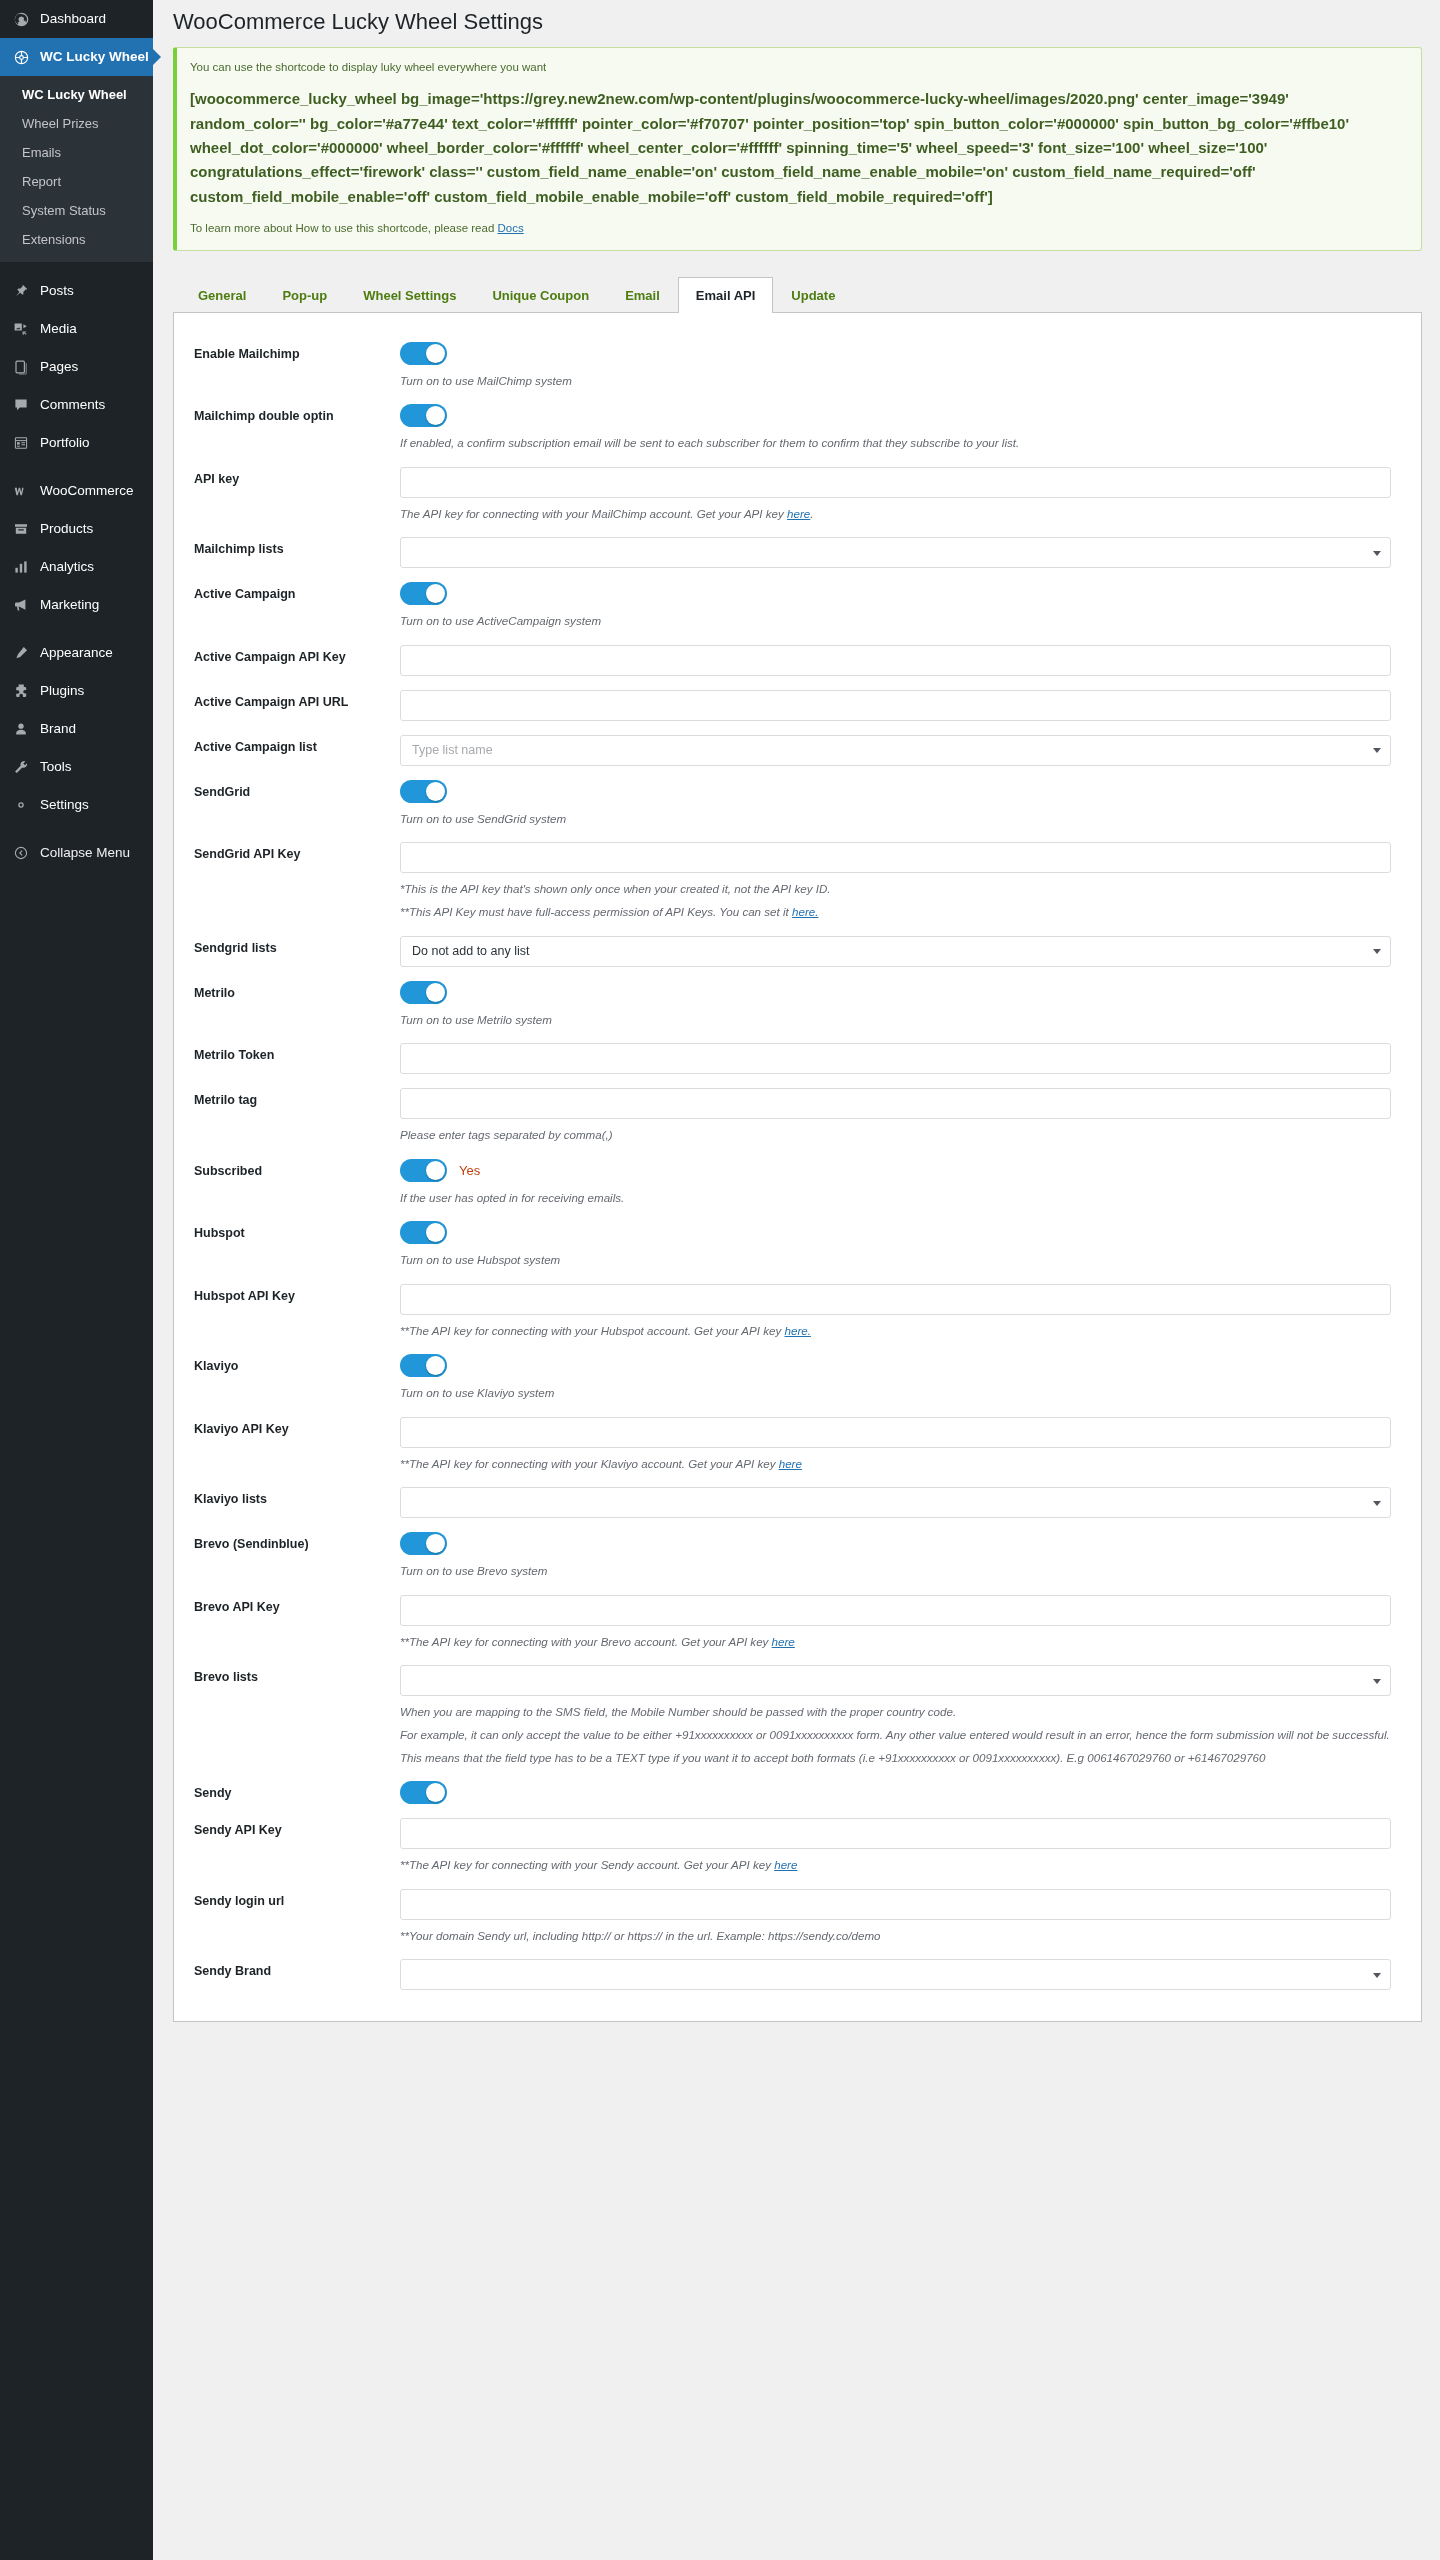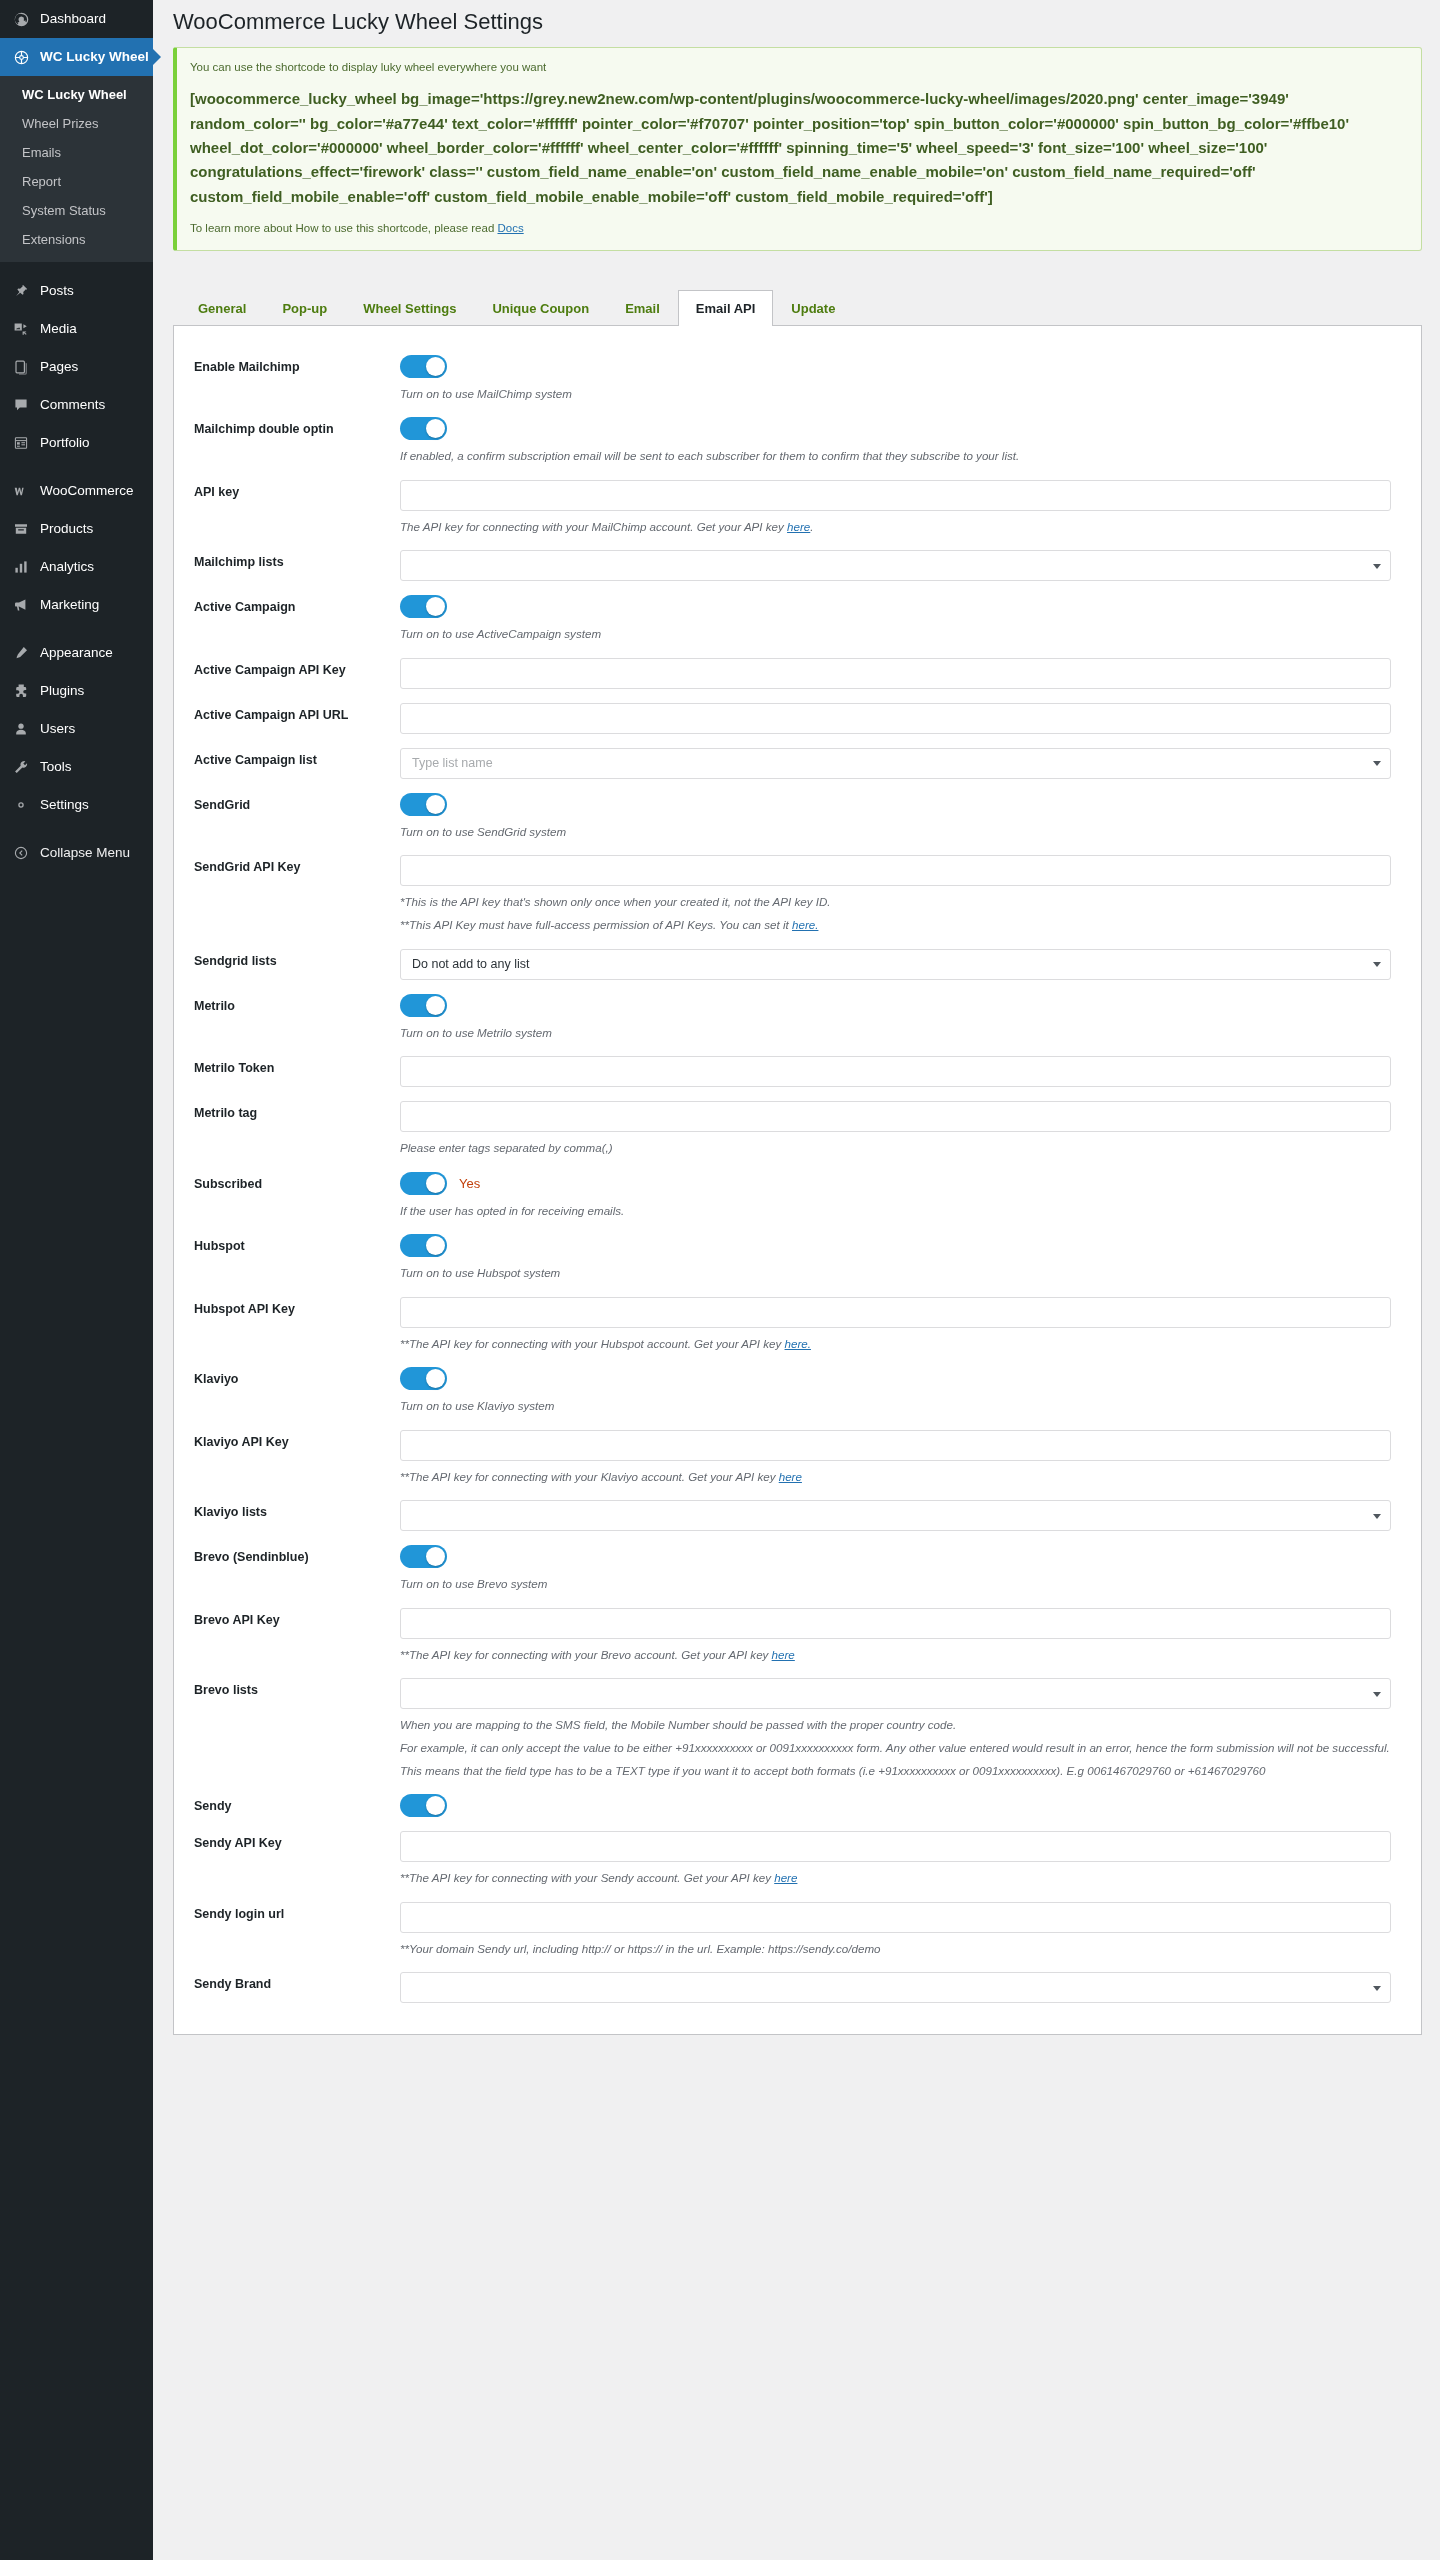--- a/index.html
+++ b/index.html
@@ -80,21 +80,21 @@
     line-height: 1.3;
   }
 
   .notice {
     background: #f6faf0;
     border: 1px solid #c4dea2;
     border-left: 4px solid #7ad03a;
     border-radius: 3px;
     padding: 11px 13px 12px 13px;
     color: #4b6a2e;
-    margin-bottom: 39px;
+    margin-bottom: 26px;
   }
   .notice p { margin: 0 0 11px 0; font-size: 11.5px; line-height: 1.55; }
   .notice p:last-child { margin-bottom: 0; }
   .notice .shortcode {
     font-weight: 700;
     word-break: break-word;
     color: #3f5e22;
     font-size: 15px;
     line-height: 1.62;
   }
@@ -364,21 +364,21 @@
       </span>
       <span>Plugins</span>
     </div>
     <div class="menu-item">
       <span class="ico">
         <svg width="16" height="16" viewBox="0 0 20 20" fill="currentColor">
             <circle cx="10" cy="6.5" r="3.3"></circle>
             <path d="M10 10.8c-3.4 0-6 1.9-6 4.2V17h12v-2c0-2.3-2.6-4.2-6-4.2z"></path>
           </svg>
       </span>
-      <span>Users</span>
+      <span>Brand</span>
     </div>
     <div class="menu-item">
       <span class="ico">
         <svg width="16" height="16" viewBox="0 0 20 20" fill="currentColor">
             <path d="M13.8 2.5a4.5 4.5 0 00-4.2 6l-7 7 2.1 2.1 7-7a4.5 4.5 0 005.8-5.3l-2.5 2.5-2.1-2.1 2.5-2.5a4.6 4.6 0 00-1.6-.7z"></path>
           </svg>
       </span>
       <span>Tools</span>
     </div>
     <div class="menu-item">

